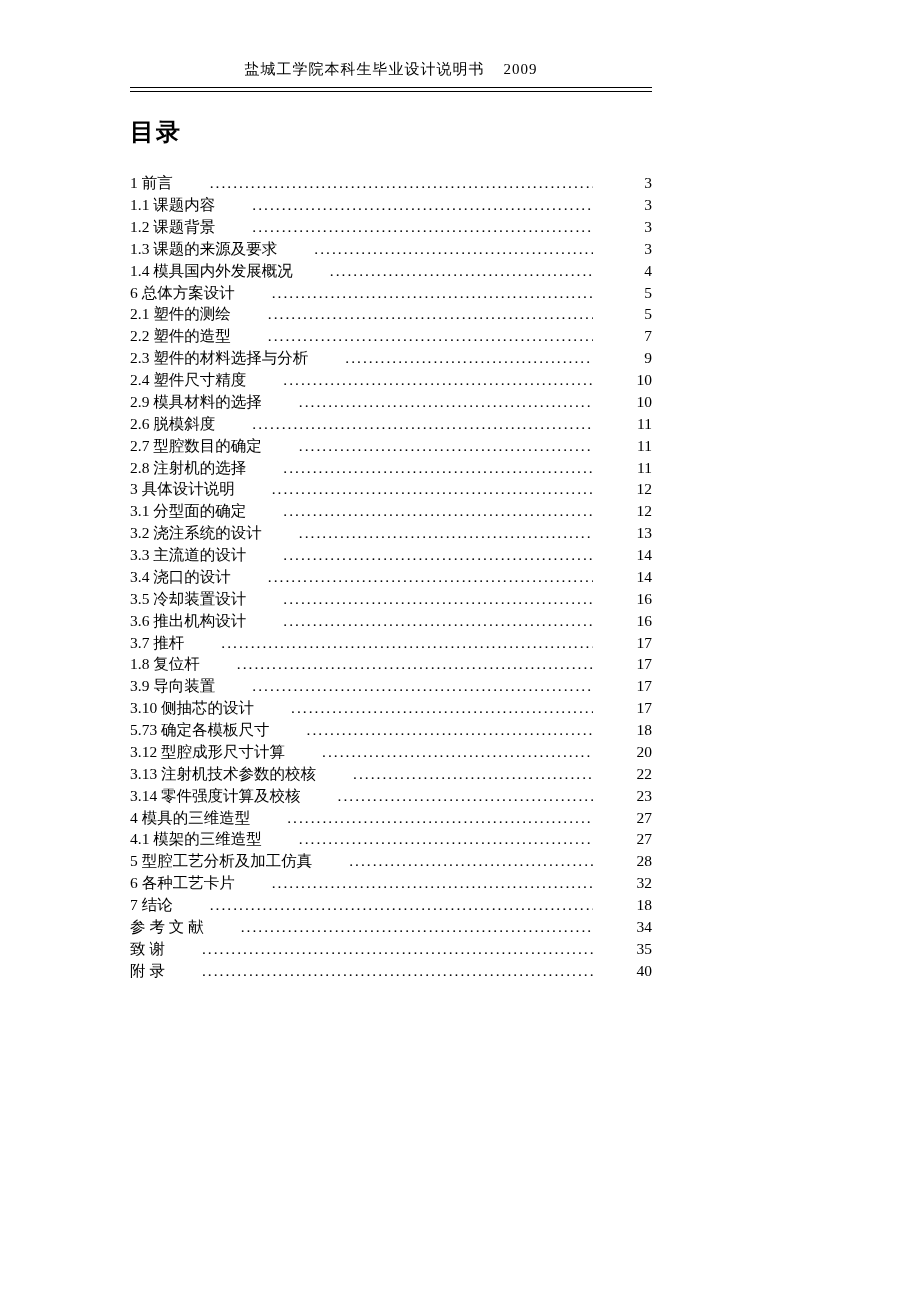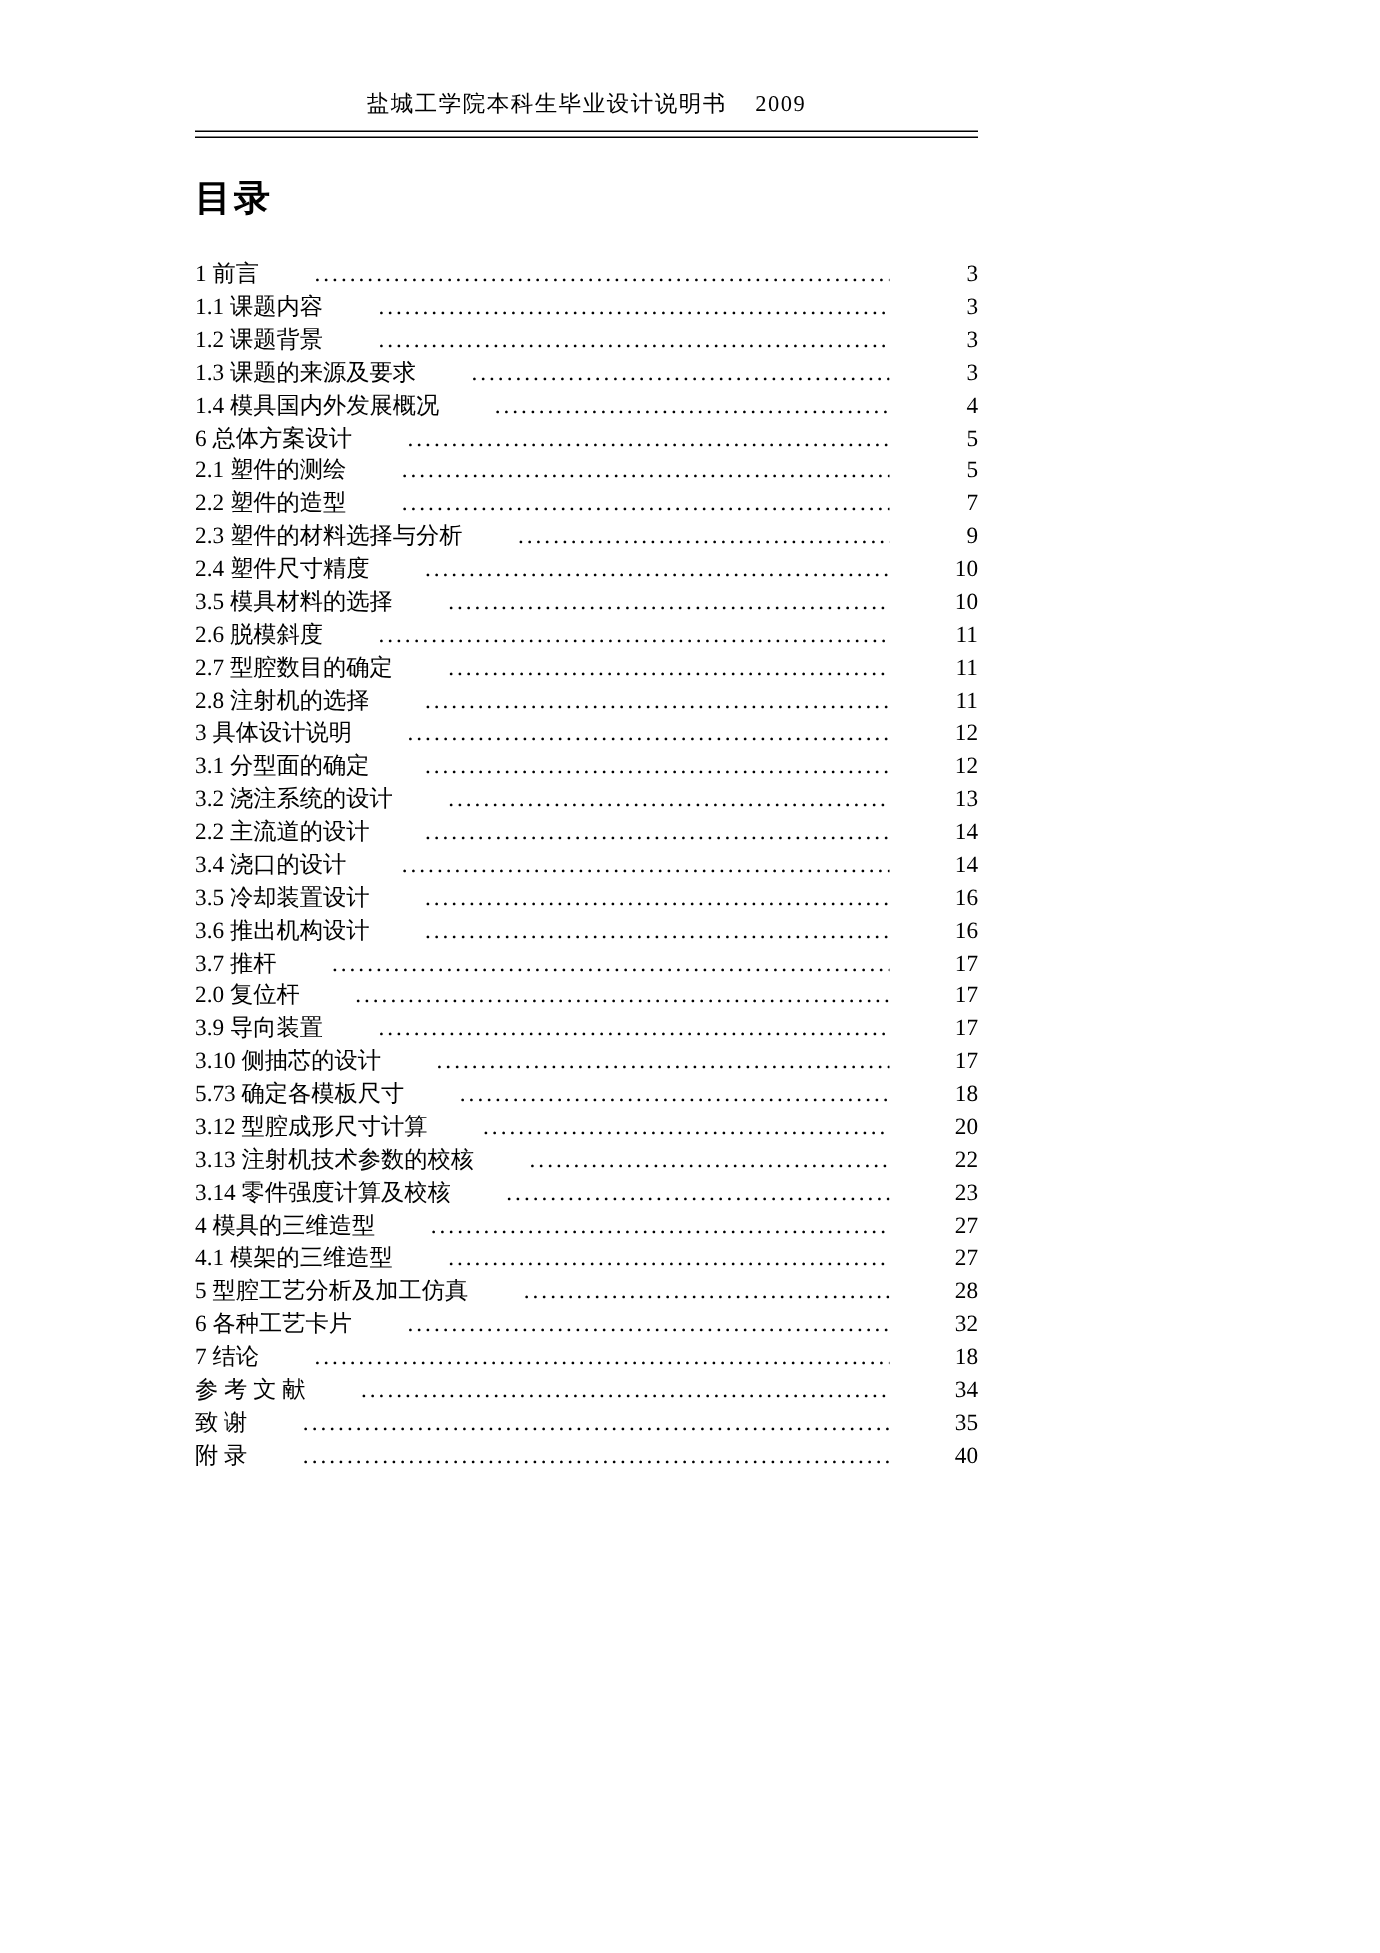--- a/index.html
+++ b/index.html
@@ -131,21 +131,21 @@
         <span class="toc-label">2.3 塑件的材料选择与分析</span>
         <span class="toc-dots"></span>
         <span class="toc-page">9</span>
       </div>
       <div class="toc-row">
         <span class="toc-label">2.4 塑件尺寸精度</span>
         <span class="toc-dots"></span>
         <span class="toc-page">10</span>
       </div>
       <div class="toc-row">
-        <span class="toc-label">3.5 模具材料的选择</span>
+        <span class="toc-label">2.9 模具材料的选择</span>
         <span class="toc-dots"></span>
         <span class="toc-page">10</span>
       </div>
       <div class="toc-row">
         <span class="toc-label">2.6 脱模斜度</span>
         <span class="toc-dots"></span>
         <span class="toc-page">11</span>
       </div>
       <div class="toc-row">
         <span class="toc-label">2.7 型腔数目的确定</span>
@@ -166,21 +166,21 @@
         <span class="toc-label">3.1 分型面的确定</span>
         <span class="toc-dots"></span>
         <span class="toc-page">12</span>
       </div>
       <div class="toc-row">
         <span class="toc-label">3.2 浇注系统的设计</span>
         <span class="toc-dots"></span>
         <span class="toc-page">13</span>
       </div>
       <div class="toc-row">
-        <span class="toc-label">2.2 主流道的设计</span>
+        <span class="toc-label">3.3 主流道的设计</span>
         <span class="toc-dots"></span>
         <span class="toc-page">14</span>
       </div>
       <div class="toc-row">
         <span class="toc-label">3.4 浇口的设计</span>
         <span class="toc-dots"></span>
         <span class="toc-page">14</span>
       </div>
       <div class="toc-row">
         <span class="toc-label">3.5 冷却装置设计</span>
@@ -191,21 +191,21 @@
         <span class="toc-label">3.6 推出机构设计</span>
         <span class="toc-dots"></span>
         <span class="toc-page">16</span>
       </div>
       <div class="toc-row">
         <span class="toc-label">3.7  推杆</span>
         <span class="toc-dots"></span>
         <span class="toc-page">17</span>
       </div>
       <div class="toc-row">
-        <span class="toc-label">2.0  复位杆</span>
+        <span class="toc-label">1.8  复位杆</span>
         <span class="toc-dots"></span>
         <span class="toc-page">17</span>
       </div>
       <div class="toc-row">
         <span class="toc-label">3.9  导向装置</span>
         <span class="toc-dots"></span>
         <span class="toc-page">17</span>
       </div>
       <div class="toc-row">
         <span class="toc-label">3.10  侧抽芯的设计</span>

